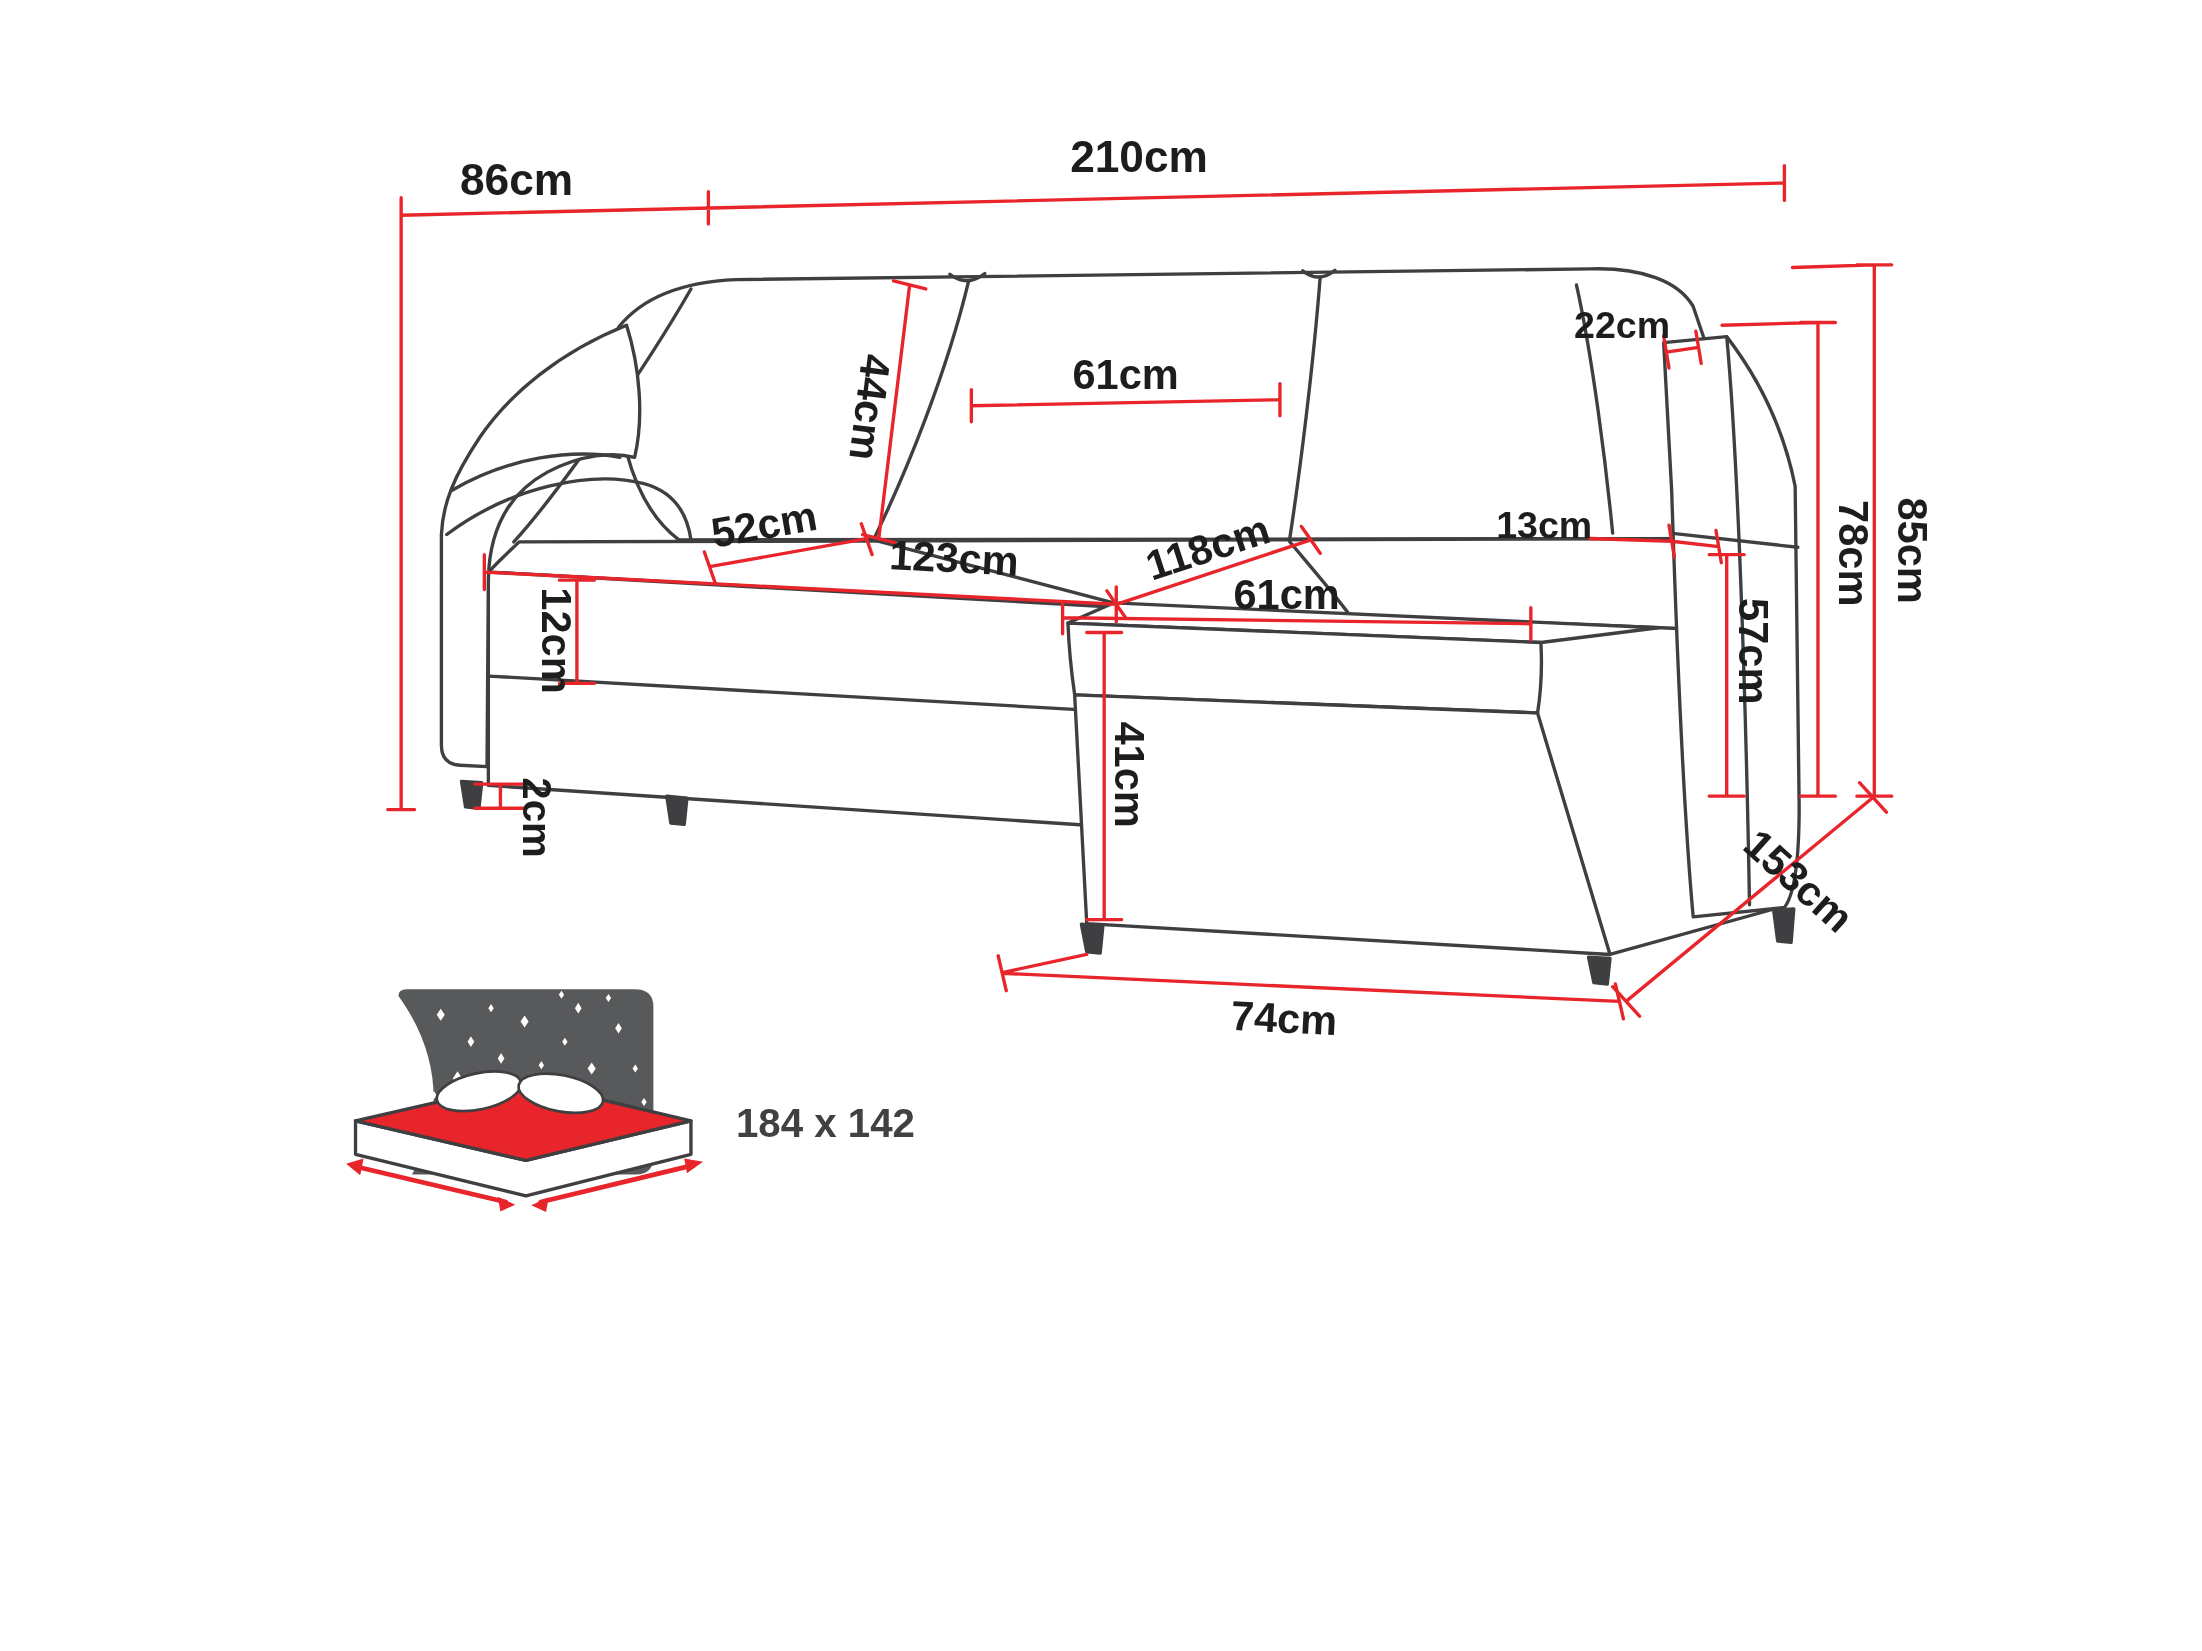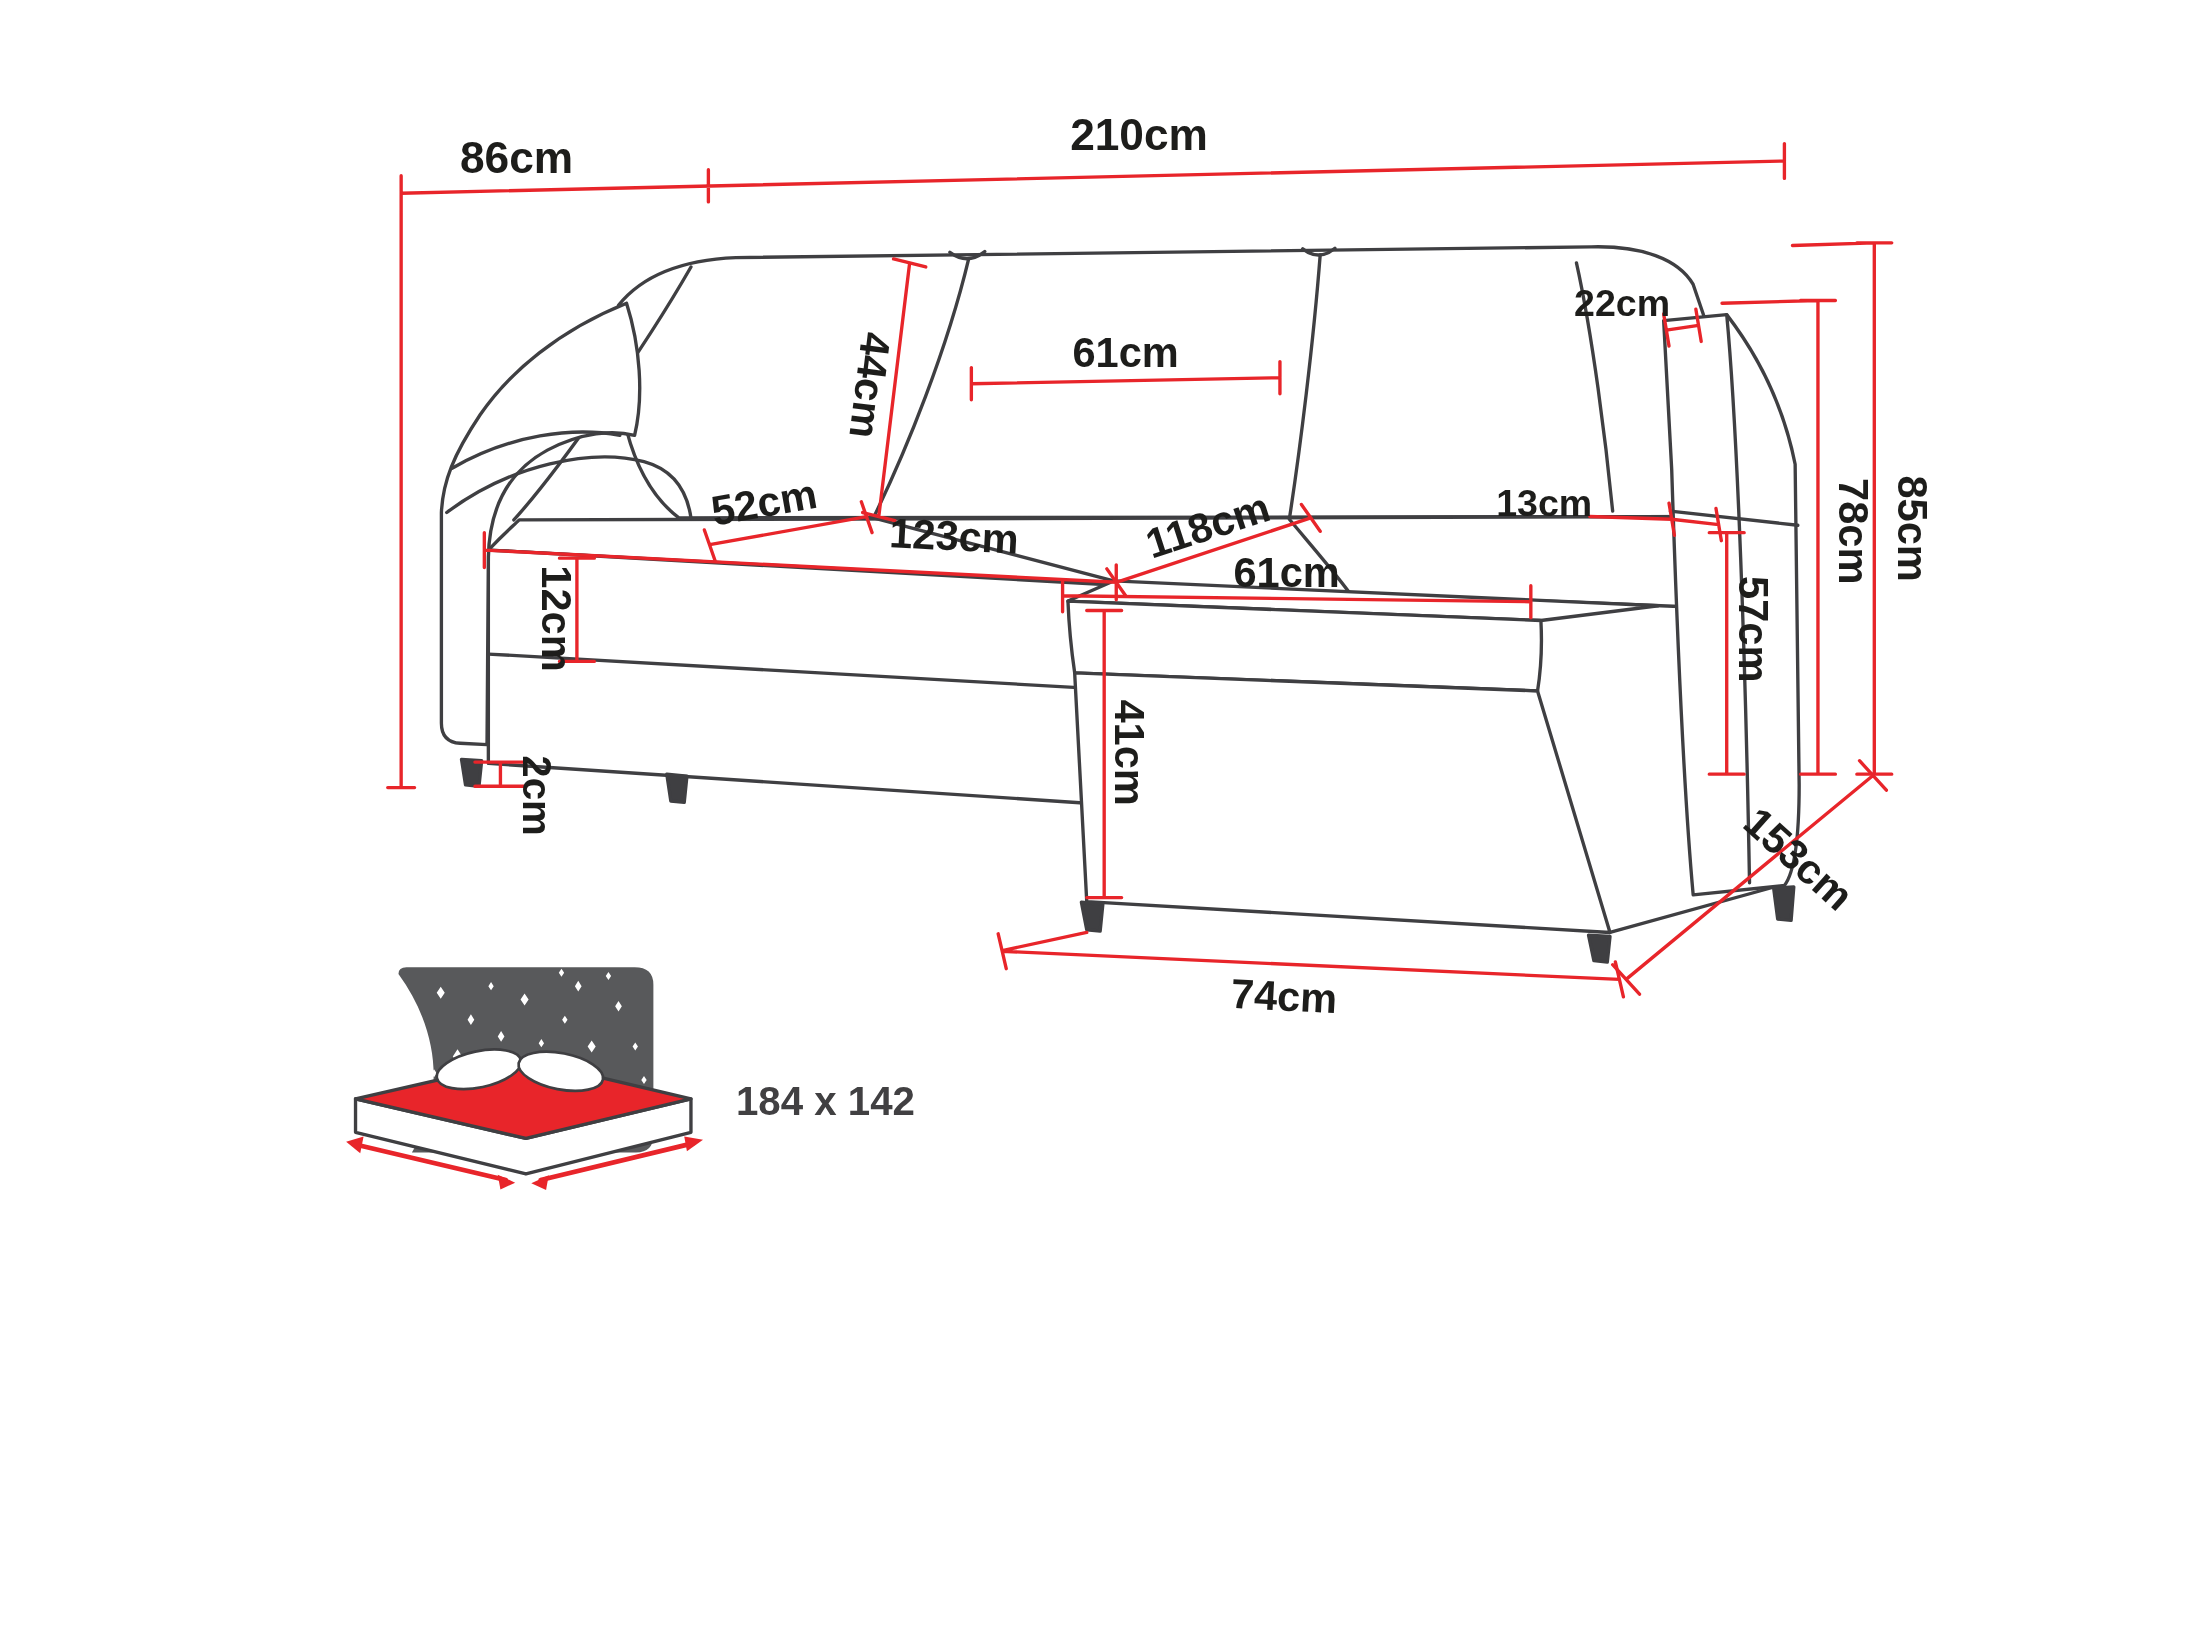--- a/index.html
+++ b/index.html
@@ -1,16 +1,16 @@
 <!DOCTYPE html>
 <html style="font-size:13.8px"><head>
 <meta charset="utf-8">
 <style>
   html,body{margin:0;padding:0;background:#ffffff;}
-  .stage{width:2203px;height:1288px;position:relative;background:#ffffff;overflow:hidden;}
+  .stage{width:2203px;height:1288px;position:relative;background:#ffffff;overflow:hidden;margin-top:22px;}
   svg{display:block;width:100%;height:100%;}
   text{font-family:"Liberation Sans","DejaVu Sans",sans-serif;font-weight:bold;}
   .dim-label{text-anchor:middle;}
 </style>
 </head>
 <body>
 
 <div class="stage">
 <svg viewBox="0 0 2560 1920" xmlns="http://www.w3.org/2000/svg">
 

